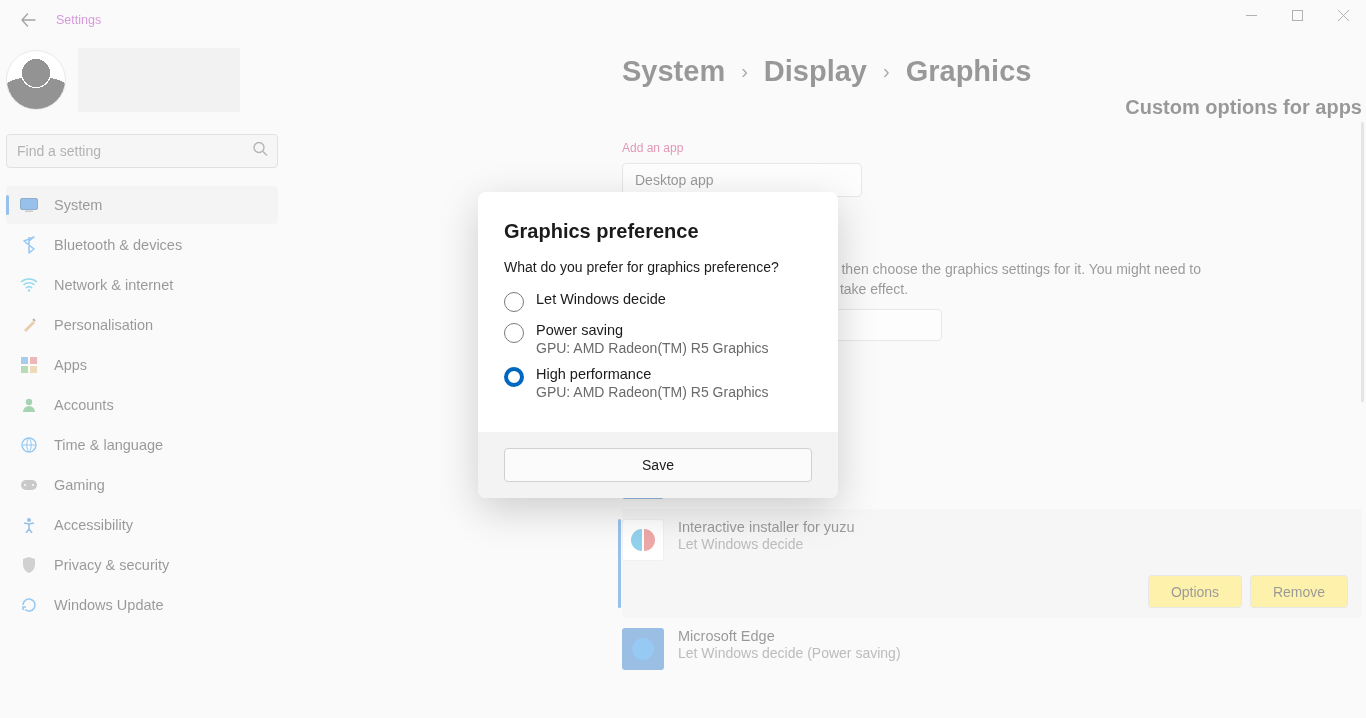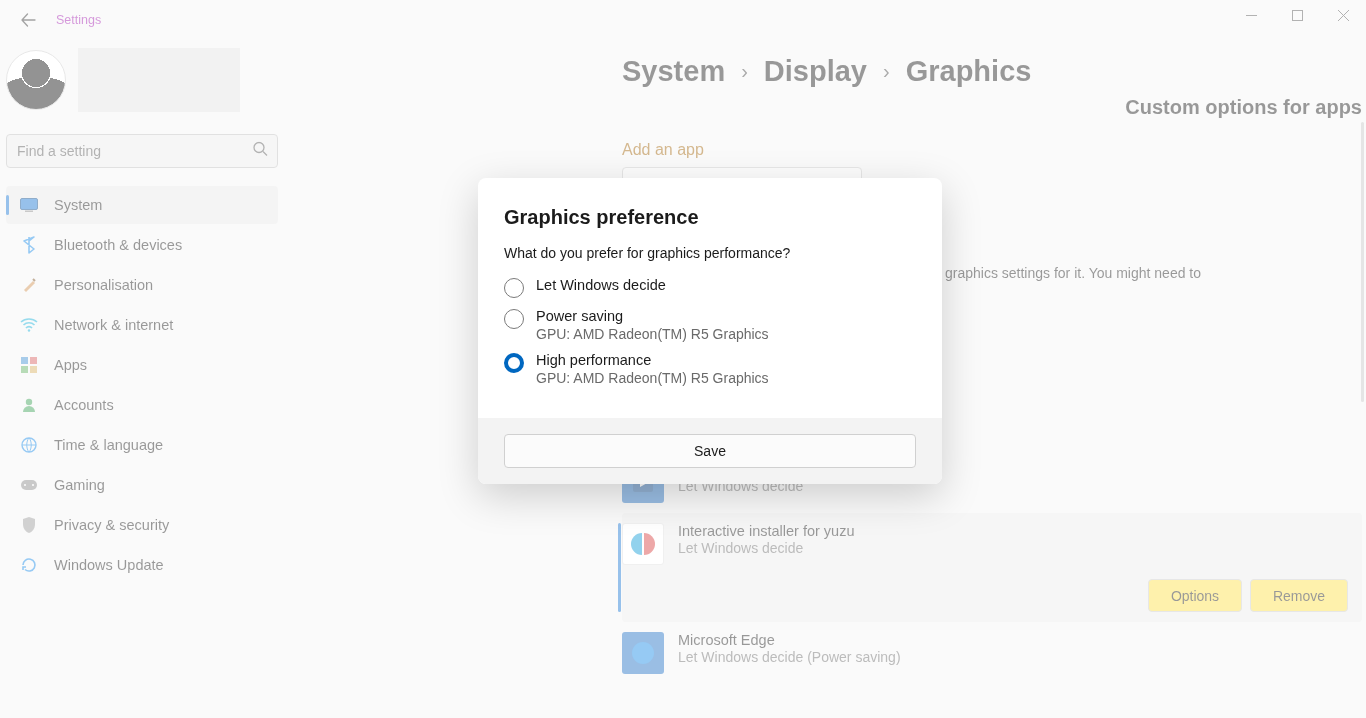--- a/index.html
+++ b/index.html
@@ -30,21 +30,21 @@
   .nav-item.active::before { content:""; position:absolute; left:0; top:9px; bottom:9px; width:3px; background:#1976d2; border-radius:2px; }
   .nav-icon { width:18px; height:18px; display:flex; align-items:center; justify-content:center; }
 
   
   .main { position: absolute; left: 322px; top: 55px; width: 740px; }
   .breadcrumb { display: flex; align-items: center; gap: 16px; font-size: 29px; font-weight: 600; color:#1b1b1b; margin-bottom: 8px; }
   .breadcrumb .crumb-light { font-weight: 600; color:#1b1b1b; }
   .breadcrumb .sep { font-size: 20px; color:#444; font-weight:400; }
   .subtitle { font-size: 20px; font-weight: 600; color:#1b1b1b; margin-top: 4px; text-align: right; }
 
-  .section-label { font-size: 16px; color:#a16207; margin-top: 22px; margin-bottom: 8px; }
+  .section-label { font-size: 12px; color:#be185d; margin-top: 22px; margin-bottom: 8px; }
   .dropdown { width: 240px; height: 34px; border:1px solid #c9c9c9; border-radius:4px; background:#fbfbfb; display:flex; align-items:center; padding:0 12px; font-size:14px; color:#1b1b1b; }
   .btn { height: 33px; border:1px solid #c9c9c9; border-radius:4px; background:#fde047; display:inline-flex; align-items:center; justify-content:center; padding:0 20px; font-size:14px; color:#1b1b1b; }
   .browse-row { margin-top: 8px; }
 
   .hint-text { font-size: 14px; color:#1b1b1b; margin-top: 22px; line-height: 1.4; max-width: 600px; }
   .filter-input { width: 320px; height: 32px; border:1px solid #c9c9c9; border-radius:4px; background:#fbfbfb; padding:0 12px; font-size:14px; margin-top:10px; }
   .filter-by { margin-top: 14px; font-size: 14px; color:#1b1b1b; display:flex; align-items:center; gap:4px; }
   .filter-by .strong { font-weight:600; }
 
   .app-list { margin-top: 14px; }
@@ -62,21 +62,21 @@
   .app-row.selected::before { content:""; position:absolute; left:-4px; top:10px; bottom:10px; width:3px; background:#1976d2; border-radius:2px; }
   .app-actions { display:flex; gap:8px; justify-content:flex-end; margin-top:14px; }
 
   .scroll-indicator { position:absolute; right: 2px; top: 122px; width:3px; height:280px; background:#c5c5c5; border-radius:2px; }
   .main-outer { position:absolute; left:300px; right:0; top:0; bottom:0; }
 
   
   .dim { position:absolute; inset:0; background:rgba(255,255,255,0.55); pointer-events:none; }
 
   
-  .dialog { position:absolute; left:478px; top:178px; width:464px; background:#fff; border-radius:8px; box-shadow: 0 12px 40px rgba(0,0,0,0.18); z-index:10; overflow:hidden; }
+  .dialog { position:absolute; left:478px; top:192px; width:360px; background:#fff; border-radius:8px; box-shadow: 0 12px 40px rgba(0,0,0,0.18); z-index:10; overflow:hidden; }
   .dialog-body { padding: 28px 26px 22px 26px; }
   .dialog-title { font-size: 20px; font-weight:600; color:#1b1b1b; margin-bottom: 16px; }
   .dialog-question { font-size: 14px; color:#1b1b1b; margin-bottom: 16px; }
   .radio-row { display:flex; align-items:flex-start; gap:12px; margin-bottom:10px; }
   .radio-circle { width:20px; height:20px; border-radius:50%; border:1.5px solid #7a7a7a; flex-shrink:0; margin-top:1px; position:relative; }
   .radio-circle.checked { border:4px solid #0067c0; }
   .radio-labels { display:flex; flex-direction:column; }
   .radio-label { font-size:14.5px; color:#1b1b1b; }
   .radio-sub { font-size:14px; color:#6a6a6a; margin-top:2px; }
   .dialog-footer { background:#f3f3f3; padding:16px 26px; display:flex; }
@@ -140,35 +140,35 @@
       <div class="nav-item">
         <span class="nav-icon">
             <svg width="14" height="18" viewBox="0 0 14 18">
               <path d="M7 1v16l5-4-10-8 10-4-5 4" stroke="#1789e6" stroke-width="1.6" fill="none" stroke-linejoin="round"></path>
             </svg>
           </span>
         <span>Bluetooth &amp; devices</span>
       </div>
       <div class="nav-item">
         <span class="nav-icon">
-            <svg width="16" height="16" viewBox="0 0 16 16">
-              <path d="M3 13l2 2 9-9-2-2-9 9z" fill="#d09050"></path>
-              <path d="M12 2l2 2" stroke="#7a5020" stroke-width="2"></path>
-            </svg>
-          </span>
-        <span>Personalisation</span>
-      </div>
-      <div class="nav-item">
-        <span class="nav-icon">
             <svg width="18" height="14" viewBox="0 0 18 14">
               <path d="M1 4a12 12 0 0116 0M3.5 7a8 8 0 0111 0M6 10a4 4 0 016 0" stroke="#18b0d8" stroke-width="1.6" fill="none"></path>
               <circle cx="9" cy="12.5" r="1.2" fill="#18b0d8"></circle>
             </svg>
           </span>
         <span>Network &amp; internet</span>
+      </div>
+      <div class="nav-item">
+        <span class="nav-icon">
+            <svg width="16" height="16" viewBox="0 0 16 16">
+              <path d="M3 13l2 2 9-9-2-2-9 9z" fill="#d09050"></path>
+              <path d="M12 2l2 2" stroke="#7a5020" stroke-width="2"></path>
+            </svg>
+          </span>
+        <span>Personalisation</span>
       </div>
       <div class="nav-item">
         <span class="nav-icon">
             <svg width="16" height="16" viewBox="0 0 16 16">
               <rect x="0" y="0" width="7" height="7" fill="#3e8ed0"></rect>
               <rect x="9" y="0" width="7" height="7" fill="#d86060"></rect>
               <rect x="0" y="9" width="7" height="7" fill="#60b060"></rect>
               <rect x="9" y="9" width="7" height="7" fill="#d8b060"></rect>
             </svg>
           </span>
@@ -194,20 +194,29 @@
       </div>
       <div class="nav-item">
         <span class="nav-icon">
             <svg width="18" height="12" viewBox="0 0 18 12">
               <rect x="1" y="1" width="16" height="10" rx="5" fill="#888"></rect>
               <circle cx="5" cy="6" r="1" fill="#fff"></circle>
               <circle cx="13" cy="6" r="1" fill="#fff"></circle>
             </svg>
           </span>
         <span>Gaming</span>
+      </div>
+      <div class="nav-item">
+        <span class="nav-icon">
+            <svg width="16" height="16" viewBox="0 0 16 16">
+              <circle cx="8" cy="3" r="2" fill="#1976d2"></circle>
+              <path d="M3 6l5 1 5-1M8 7v5l-3 4M8 12l3 4" stroke="#1976d2" stroke-width="1.6" fill="none"></path>
+            </svg>
+          </span>
+        <span>Accessibility</span>
       </div>
       <div class="nav-item">
         <span class="nav-icon">
             <svg width="14" height="16" viewBox="0 0 14 16">
               <path d="M7 0l6 2v5c0 5-3 8-6 9C4 15 1 12 1 7V2l6-2z" fill="#9a9a9a"></path>
             </svg>
           </span>
         <span>Privacy &amp; security</span>
       </div>
       <div class="nav-item">
@@ -326,21 +335,21 @@
       </div>
     </div>
     <div class="scroll-indicator"></div>
   </div>
 
   <div class="dim"></div>
 
   <div class="dialog">
     <div class="dialog-body">
       <div class="dialog-title">Graphics preference</div>
-      <div class="dialog-question">What do you prefer for graphics performance?</div>
+      <div class="dialog-question">What do you prefer for graphics preference?</div>
 
       <div class="radio-row">
         <div class="radio-circle"></div>
         <div class="radio-labels">
           <div class="radio-label">Let Windows decide</div>
         </div>
       </div>
 
       <div class="radio-row">
         <div class="radio-circle"></div>

